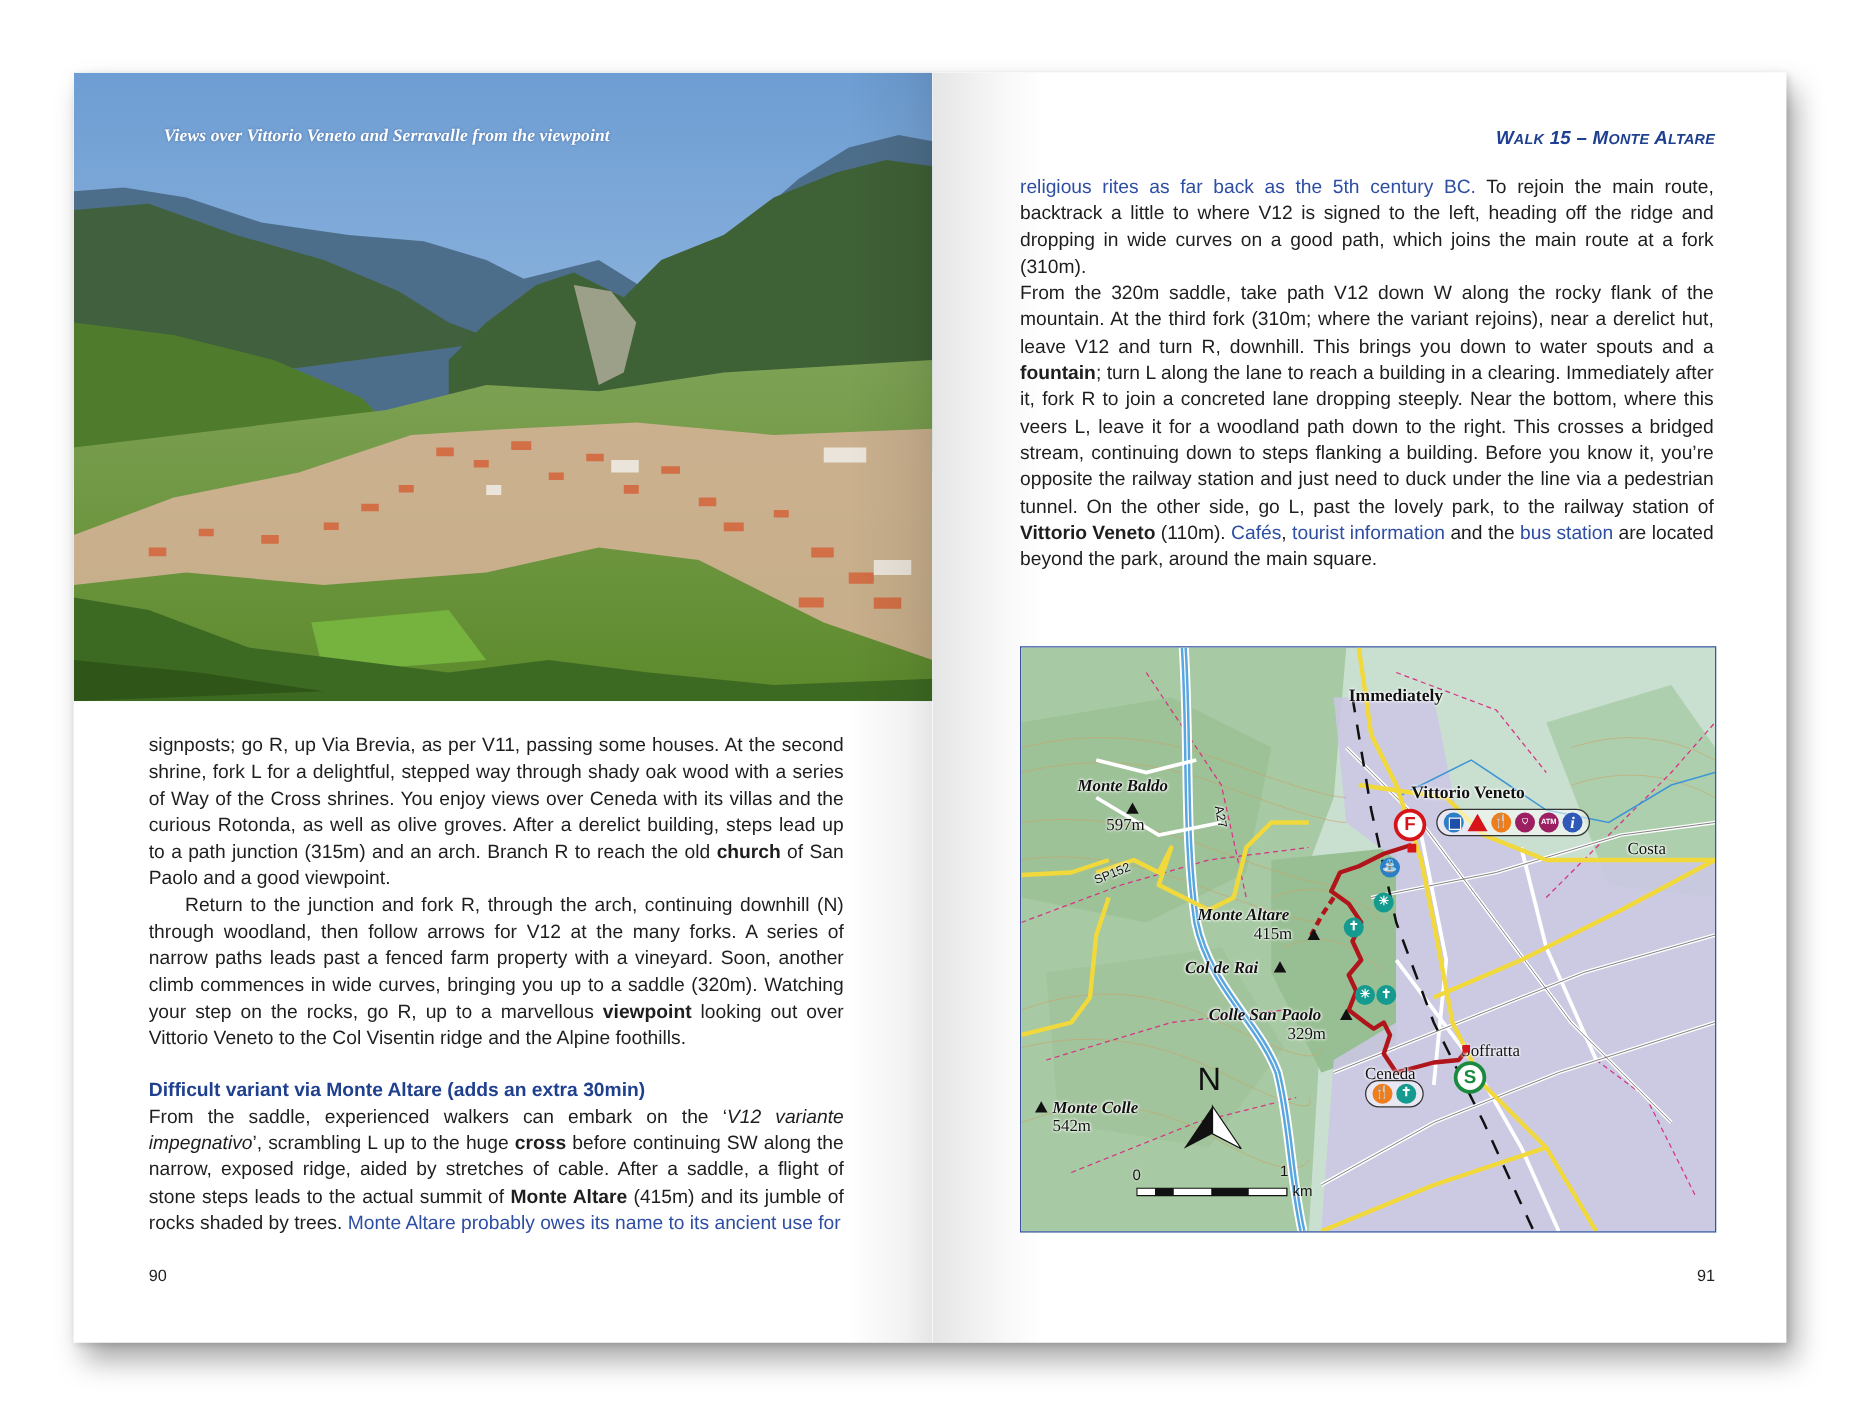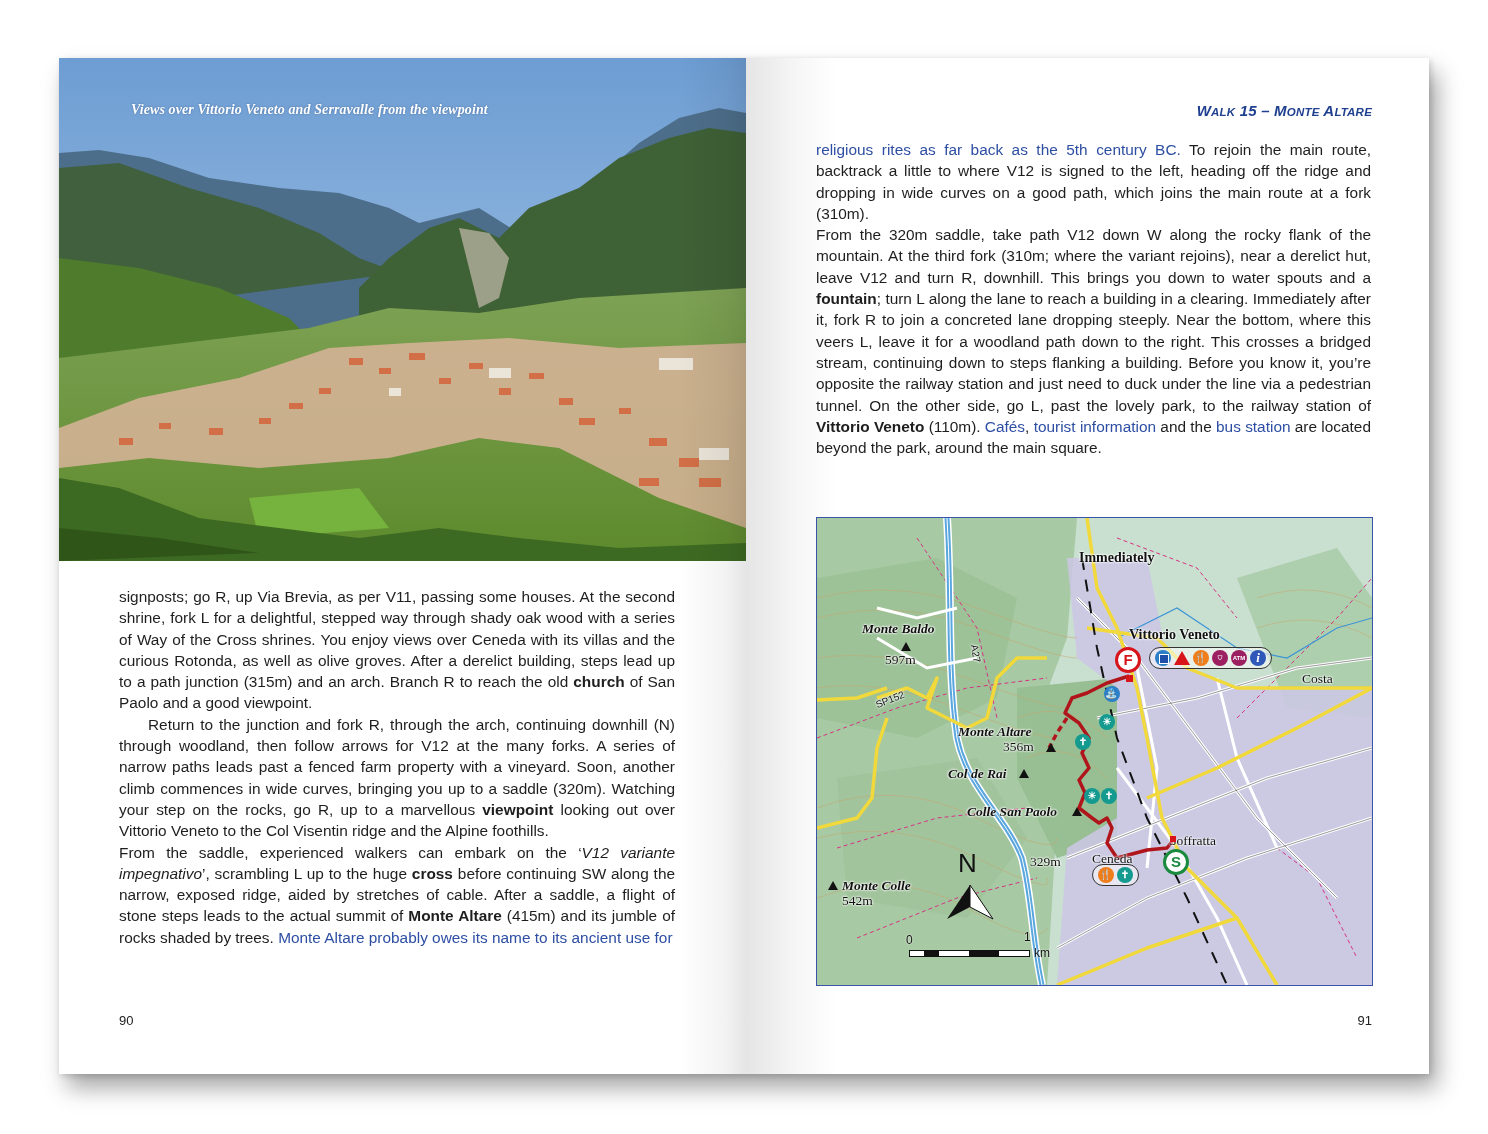--- a/index.html
+++ b/index.html
@@ -160,20 +160,21 @@
 
         <path d="M0 420 L60 430 L140 460 L220 470 L300 480 L380 470 L460 480 L560 490 L687 485 L687 503 L0 503 Z" fill="#3d6a22"></path>
         <path d="M0 470 L100 480 L200 495 L0 503 Z" fill="#2f5618"></path>
       </svg>
       <div class="caption">Views over Vittorio Veneto and Serravalle from the viewpoint</div>
     </div>
 
     <div class="left-text body-text">
       <p><span>signposts; go R, up Via Brevia, as per V11, passing some houses. At the second shrine, fork L for a delightful, stepped way through shady oak wood with a series of Way of the Cross shrines. You enjoy views over Ceneda with its villas and the curious Rotonda, as well as olive groves. After a derelict building, steps lead up to a path junction (315m) and an arch. Branch R to reach the old </span><b>church</b><span> of San Paolo and a good viewpoint.</span></p>
       <p class="indent"><span>Return to the junction and fork R, through the arch, continuing downhill (N) through woodland, then follow arrows for V12 at the many forks. A series of narrow paths leads past a fenced farm property with a vineyard. Soon, another climb commences in wide curves, bringing you up to a saddle (320m). Watching your step on the rocks, go R, up to a marvellous </span><b>viewpoint</b><span> looking out over Vittorio Veneto to the Col Visentin ridge and the Alpine foothills.</span></p>
+      <h3 class="subhead">Difficult variant via Monte Altare (adds an extra 30min)</h3>
       <p><span>From the saddle, experienced walkers can embark on the ‘</span><i>V12 variante impegnativo</i><span>’, scrambling L up to the huge </span><b>cross</b><span> before continuing SW along the narrow, exposed ridge, aided by stretches of cable. After a saddle, a flight of stone steps leads to the actual summit of </span><b>Monte Altare</b><span> (415m) and its jumble of rocks shaded by trees. </span><span class="blue">Monte Altare probably owes its name to its ancient use for</span></p>
     </div>
 
     <div class="page-num pn-left">90</div>
     <div class="gutter-shade"></div>
   </div>
 
   <div class="page page-right">
     <div class="gutter-shade-r"></div>
 
@@ -263,28 +264,28 @@
       <div class="map-label town" style="left:312px; top:109px;">Vittorio Veneto</div>
       <div class="map-label" style="left:485px; top:153px;">Costa</div>
       <div class="map-label" style="left:352px; top:315px;">Soffratta</div>
       <div class="map-label" style="left:275px; top:333px;">Ceneda</div>
 
       <div class="map-label it" style="left:45px; top:103px;">Monte Baldo</div>
       <div class="map-label" style="left:84px; top:121px; width:12px;"><span class="peak-tri"></span></div>
       <div class="map-label" style="left:68px; top:134px;">597m</div>
 
       <div class="map-label it" style="left:141px; top:206px;">Monte Altare</div>
-      <div class="map-label" style="left:186px; top:221px;">356m</div>
+      <div class="map-label" style="left:186px; top:221px;">415m</div>
       <div class="map-label" style="left:229px; top:222px;"><span class="peak-tri"></span></div>
 
       <div class="map-label it" style="left:131px; top:248px;text-align:right;">Col de Rai</div>
       <div class="map-label" style="left:202px; top:248px;"><span class="peak-tri"></span></div>
 
       <div class="map-label it" style="left:150px; top:286px;">Colle San Paolo</div>
-      <div class="map-label" style="left:213px; top:301px;margin-top:35px;">329m</div>
+      <div class="map-label" style="left:213px; top:301px;">329m</div>
       <div class="map-label" style="left:255px; top:286px;"><span class="peak-tri"></span></div>
 
       <div class="map-label" style="left:11px; top:360px;"><span class="peak-tri"></span></div>
       <div class="map-label it" style="left:25px; top:360px;">Monte Colle</div>
       <div class="map-label" style="left:25px; top:375px;">542m</div>
 
       <div class="map-label" style="left:150px; top:130px; font-size:10px; transform:rotate(80deg); font-family:'Liberation Sans',sans-serif;">A27</div>
       <div class="map-label" style="left:58px; top:176px; font-size:10px; transform:rotate(-22deg); font-family:'Liberation Sans',sans-serif;">SP152</div>
 
       <div class="poi blue" style="left:287px; top:168px;">⛲</div>

